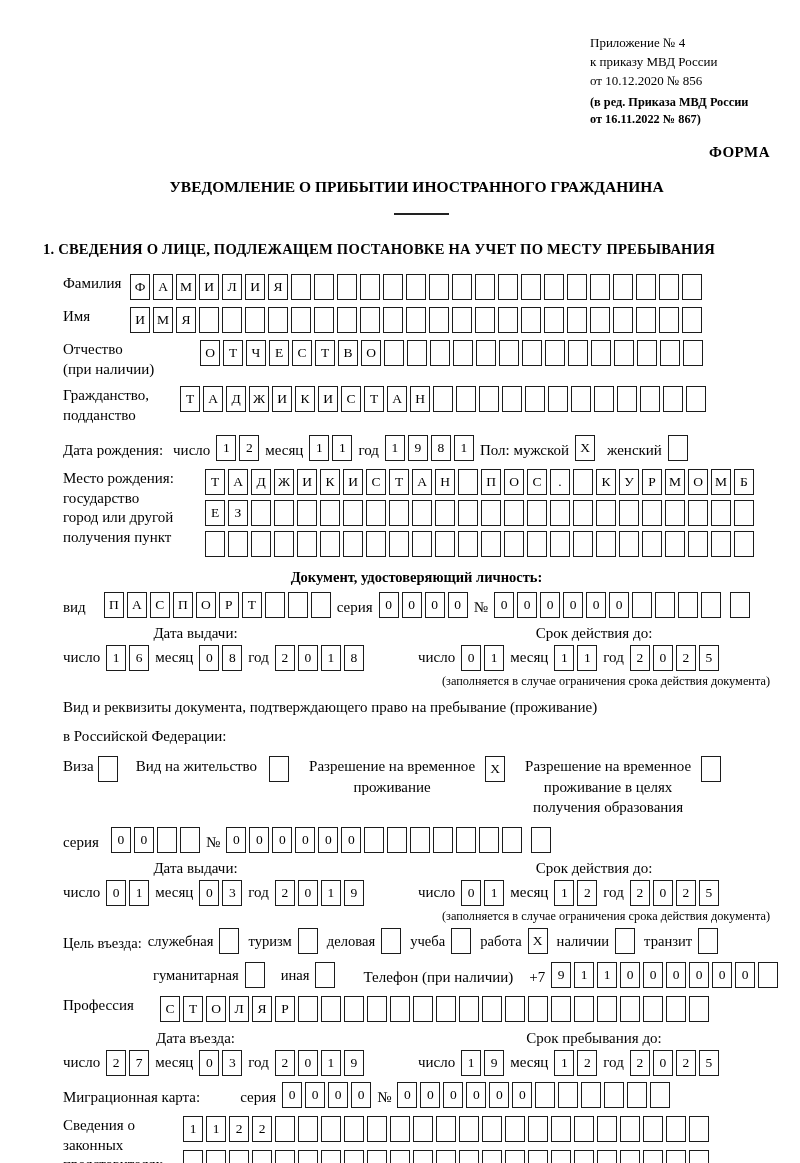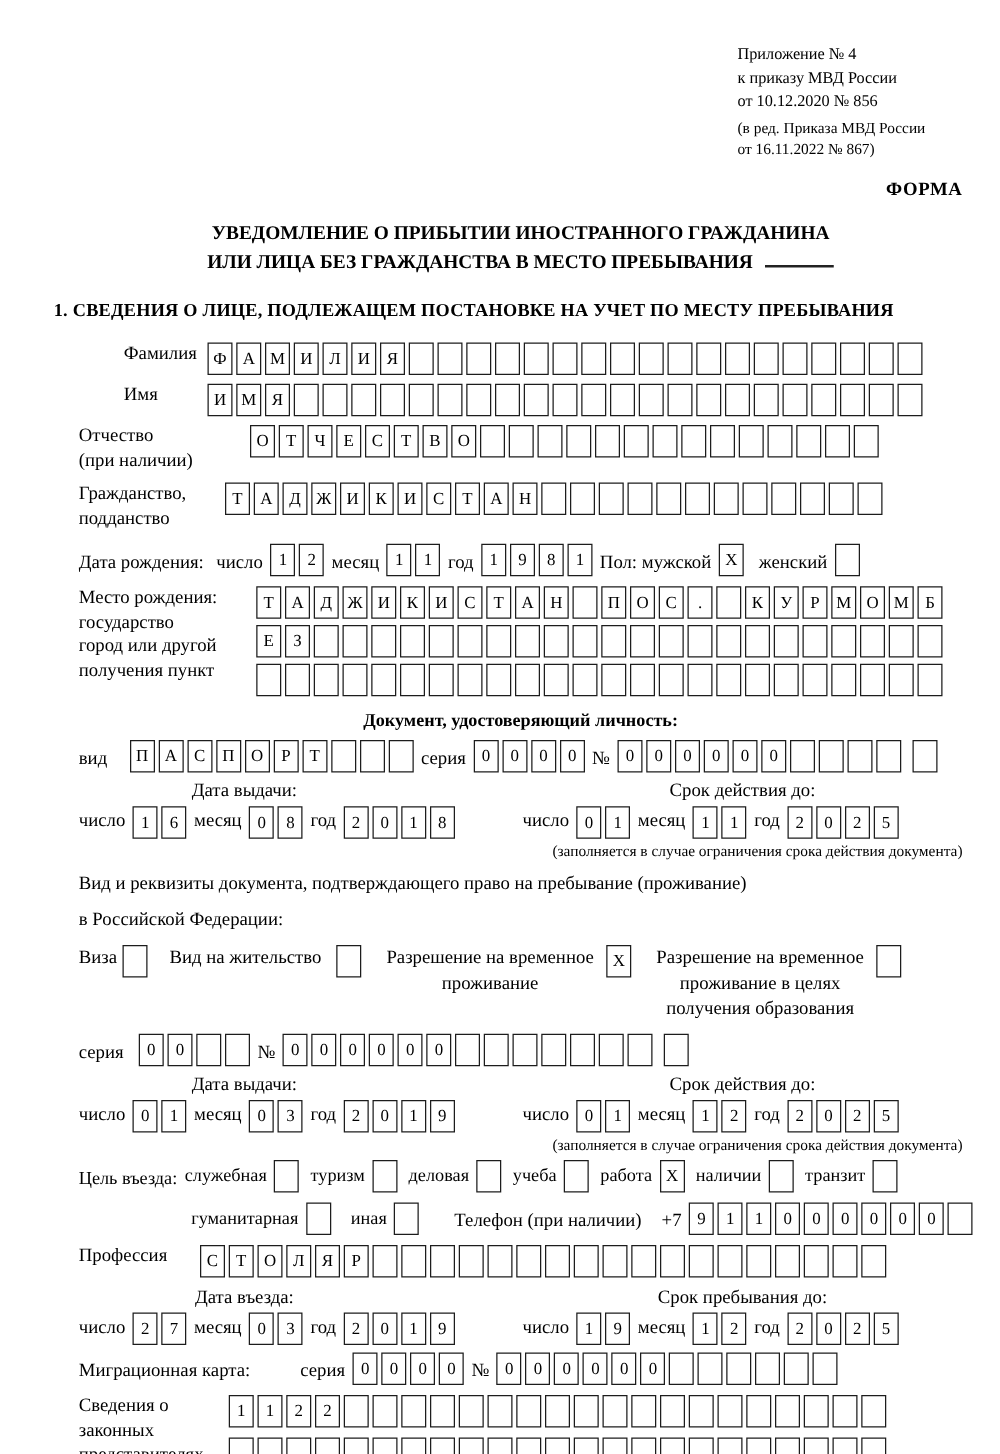--- a/index.html
+++ b/index.html
@@ -3,21 +3,21 @@
 <meta charset="utf-8">
 <style>
   html,body{margin:0;padding:0;background:#fff;}
   .page{
     width:800px;min-height:1163px;box-sizing:border-box;
     background:#fff;color:#000;
     font-family:"Liberation Serif","DejaVu Serif",serif;
     padding:34px 30px 20px 63px;position:relative;
   }
   .hdr{margin-left:527px;font-size:13px;line-height:1.45;}
-  .hdr .ed{font-size:12.3px;margin-top:3px;line-height:1.4;}
+  .hdr .ed{font-size:12.3px;margin-top:3px;line-height:1.4;font-weight:bold;}
   .forma{text-align:right;font-weight:bold;font-size:15px;margin-top:16px;letter-spacing:.5px;}
   .title{text-align:center;font-weight:bold;font-size:15.5px;line-height:1.5;margin-top:14px;}
   .blank-line{display:inline-block;width:55px;border-bottom:2px solid #222;height:12px;margin-left:10px;}
   .sec-h{font-weight:bold;font-size:14.6px;margin:20px 0 16px -20px;letter-spacing:.2px;}
   .row{display:flex;align-items:flex-start;margin-bottom:7px;}
   .lbl{font-size:15px;line-height:1.3;flex-shrink:0;}
   .cells{display:flex;gap:3px;flex-wrap:nowrap;align-items:flex-start;}
   .cell{
     width:20px;height:26px;border:1.6px solid #1c1c1c;box-sizing:border-box;
     display:flex;align-items:center;justify-content:center;
@@ -36,41 +36,41 @@
   .note{font-size:12.3px;text-align:right;margin-top:3px;}
   .para{font-size:15px;line-height:1.9;margin-bottom:4px;}
   .cb-row{display:flex;align-items:flex-start;margin:6px 0 10px;}
   .cb-item{display:flex;align-items:flex-start;}
   .cb-item .txt{font-size:15px;line-height:1.35;}
   .cb-item .txt.ctr{text-align:center;}
   .pair{display:flex;align-items:center;margin-left:9px;}
   .pair .txt{font-size:14.6px;margin-right:6px;white-space:nowrap;}
   .purpose-row{display:flex;align-items:center;margin-bottom:8px;}
   .indent2{margin-left:90px;}
-  .w-sm{width:67px;margin-left:36px;}
+  .w-sm{width:67px;}
 </style>
 </head>
 <body>
 
 <div class="page">
 
   <div class="hdr">
     <div>Приложение № 4</div>
     <div>к приказу МВД России</div>
     <div>от 10.12.2020 № 856</div>
     <div class="ed">
       <div>(в ред. Приказа МВД России</div>
       <div>от 16.11.2022 № 867)</div>
     </div>
   </div>
   <div class="forma">ФОРМА</div>
 
   <div class="title">
     <div>УВЕДОМЛЕНИЕ О ПРИБЫТИИ ИНОСТРАННОГО ГРАЖДАНИНА</div>
-    <div><span>ИЛИ ЛИЦА БЕЗ ГРАЖДАНСТВА В МЕСТО ПРЕБЫВАНИЯ</span><span class="blank-line"></span></div>
+    <div><span class="blank-line"></span></div>
   </div>
 
   <div class="sec-h">1. СВЕДЕНИЯ О ЛИЦЕ, ПОДЛЕЖАЩЕМ ПОСТАНОВКЕ НА УЧЕТ ПО МЕСТУ ПРЕБЫВАНИЯ</div>
 
   <div class="row">
     <div class="lbl w-sm">Фамилия</div>
     <div class="cells">
         <span class="cell">Ф</span>
         <span class="cell">А</span>
         <span class="cell">М</span>

